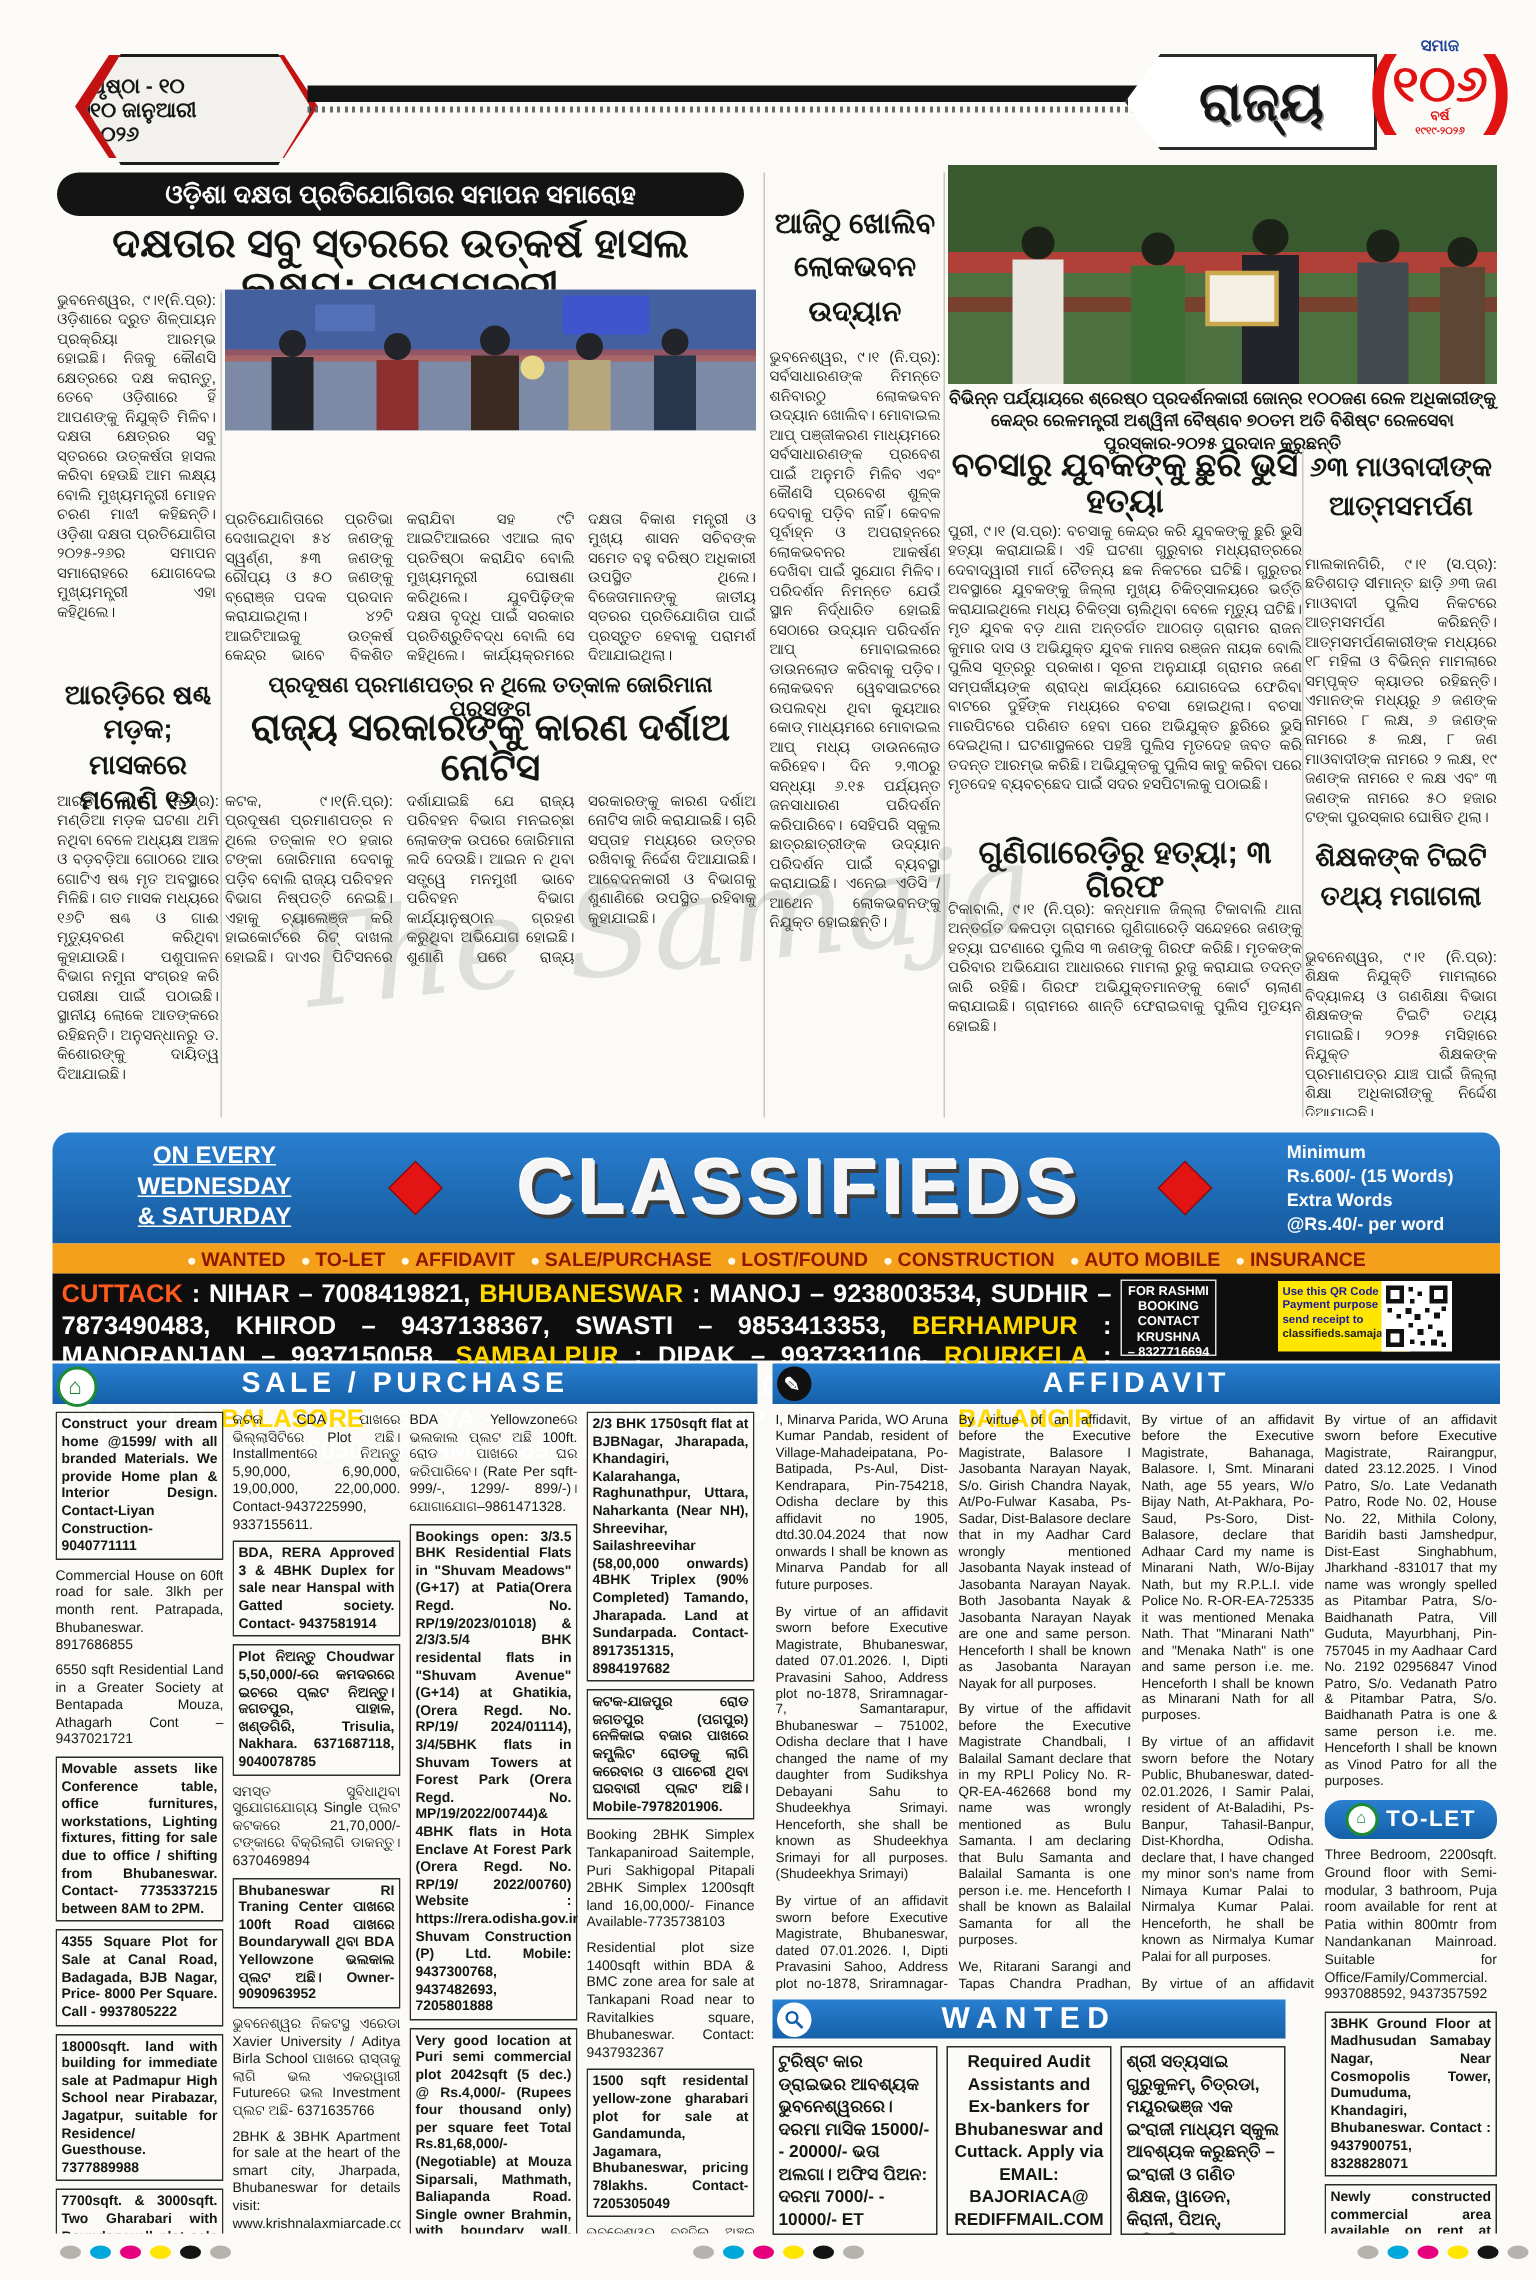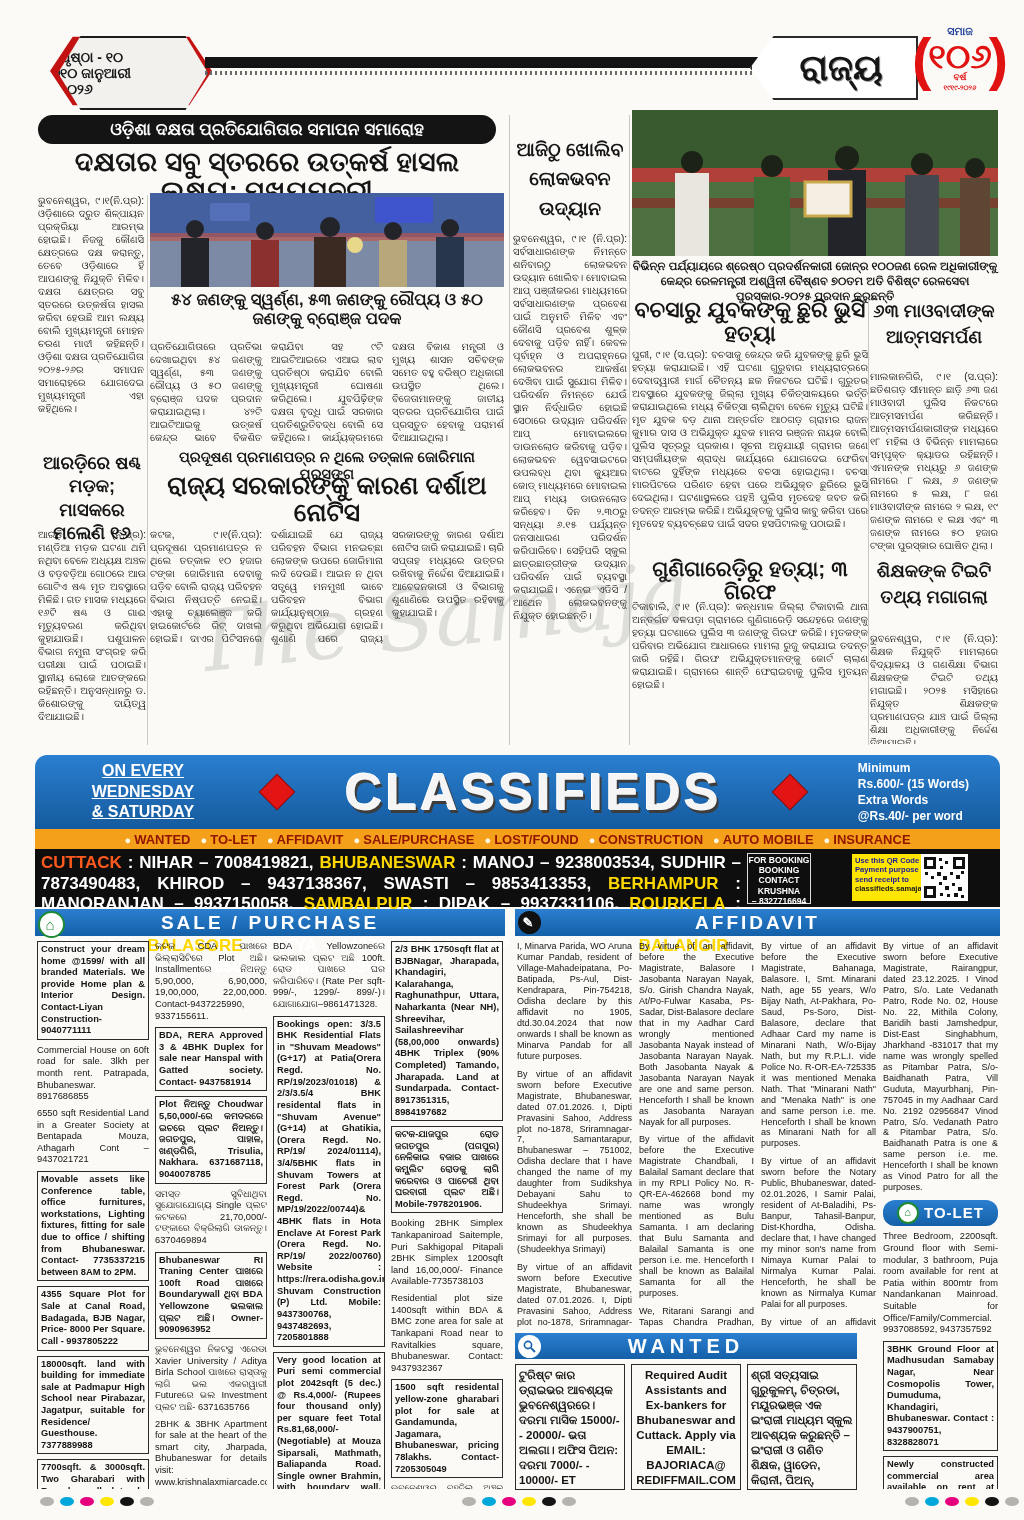--- a/index.html
+++ b/index.html
@@ -160,21 +160,20 @@
           <rect x="164" y="44" width="32" height="50" fill="#3a2a22"></rect>
         <circle cx="243" cy="38" r="9"></circle>
           <rect x="229" y="47" width="28" height="47" fill="#b9a77c"></rect>
         <circle cx="300" cy="35" r="9"></circle>
           <rect x="286" y="44" width="28" height="50" fill="#27364b"></rect>
       </g>
       <circle cx="205" cy="52" r="8" fill="#e8d98a"></circle>
     </svg>
   </div>
   <div class="abs body-sm jt lead-leftcol">ଭୁବନେଶ୍ୱର, ୯।୧(ନି.ପ୍ର): ଓଡ଼ିଶାରେ ଦ୍ରୁତ ଶିଳ୍ପାୟନ ପ୍ରକ୍ରିୟା ଆରମ୍ଭ ହୋଇଛି। ନିଜକୁ କୌଣସି କ୍ଷେତ୍ରରେ ଦକ୍ଷ କରାନ୍ତୁ, ତେବେ ଓଡ଼ିଶାରେ ହିଁ ଆପଣଙ୍କୁ ନିଯୁକ୍ତି ମିଳିବ। ଦକ୍ଷତା କ୍ଷେତ୍ରର ସବୁ ସ୍ତରରେ ଉତ୍କର୍ଷତା ହାସଲ କରିବା ହେଉଛି ଆମ ଲକ୍ଷ୍ୟ ବୋଲି ମୁଖ୍ୟମନ୍ତ୍ରୀ ମୋହନ ଚରଣ ମାଝୀ କହିଛନ୍ତି। ଓଡ଼ିଶା ଦକ୍ଷତା ପ୍ରତିଯୋଗିତା ୨୦୨୫-୨୬ର ସମାପନ ସମାରୋହରେ ଯୋଗଦେଇ ମୁଖ୍ୟମନ୍ତ୍ରୀ ଏହା କହିଥିଲେ।</div>
-  <div class="abs subhead lead-sub1">୫୪ ଜଣଙ୍କୁ ସ୍ୱର୍ଣ୍ଣ, ୫୩ ଜଣଙ୍କୁ ରୌପ୍ୟ ଓ ୫୦ ଜଣଙ୍କୁ ବ୍ରୋଞ୍ଜ ପଦକ</div>
   <div class="abs body-sm jt lead-body">ପ୍ରତିଯୋଗିତାରେ ପ୍ରତିଭା ଦେଖାଇଥିବା ୫୪ ଜଣଙ୍କୁ ସ୍ୱର୍ଣ୍ଣ, ୫୩ ଜଣଙ୍କୁ ରୌପ୍ୟ ଓ ୫୦ ଜଣଙ୍କୁ ବ୍ରୋଞ୍ଜ ପଦକ ପ୍ରଦାନ କରାଯାଇଥିଲା। ୪୨ଟି ଆଇଟିଆଇକୁ ଉତ୍କର୍ଷ କେନ୍ଦ୍ର ଭାବେ ବିକଶିତ କରାଯିବା ସହ ୯ଟି ଆଇଟିଆଇରେ ଏଆଇ ଲାବ ପ୍ରତିଷ୍ଠା କରାଯିବ ବୋଲି ମୁଖ୍ୟମନ୍ତ୍ରୀ ଘୋଷଣା କରିଥିଲେ। ଯୁବପିଢ଼ିଙ୍କ ଦକ୍ଷତା ବୃଦ୍ଧି ପାଇଁ ସରକାର ପ୍ରତିଶ୍ରୁତିବଦ୍ଧ ବୋଲି ସେ କହିଥିଲେ। କାର୍ଯ୍ୟକ୍ରମରେ ଦକ୍ଷତା ବିକାଶ ମନ୍ତ୍ରୀ ଓ ମୁଖ୍ୟ ଶାସନ ସଚିବଙ୍କ ସମେତ ବହୁ ବରିଷ୍ଠ ଅଧିକାରୀ ଉପସ୍ଥିତ ଥିଲେ। ବିଜେତାମାନଙ୍କୁ ଜାତୀୟ ସ୍ତରର ପ୍ରତିଯୋଗିତା ପାଇଁ ପ୍ରସ୍ତୁତ ହେବାକୁ ପରାମର୍ଶ ଦିଆଯାଇଥିଲା।</div>
 
   <div class="abs headline bull-head">ଆରଡ଼ିରେ ଷଣ୍ଢ ମଡ଼କ; ମାସକରେ ମଲେଣି ୧୬</div>
   <div class="abs body-sm jt bull-body">ଆରଡ଼ି, ୯।୧ (ନି.ପ୍ର): ମଣ୍ଡିଆ ମଡ଼କ ଘଟଣା ଥମି ନଥିବା ବେଳେ ଅଧ୍ୟକ୍ଷ ଅଞ୍ଚଳ ଓ ବଡ଼ବଡ଼ିଆ ଗୋଠରେ ଆଉ ଗୋଟିଏ ଷଣ୍ଢ ମୃତ ଅବସ୍ଥାରେ ମିଳିଛି। ଗତ ମାସକ ମଧ୍ୟରେ ୧୬ଟି ଷଣ୍ଢ ଓ ଗାଈ ମୃତ୍ୟୁବରଣ କରିଥିବା କୁହାଯାଉଛି। ପଶୁପାଳନ ବିଭାଗ ନମୁନା ସଂଗ୍ରହ କରି ପରୀକ୍ଷା ପାଇଁ ପଠାଇଛି। ସ୍ଥାନୀୟ ଲୋକେ ଆତଙ୍କରେ ରହିଛନ୍ତି। ଅନୁସନ୍ଧାନରୁ ଡ. କିଶୋରଙ୍କୁ ଦାୟିତ୍ୱ ଦିଆଯାଇଛି।</div>
 
   <div class="abs notice-kicker-t">ପ୍ରଦୂଷଣ ପ୍ରମାଣପତ୍ର ନ ଥିଲେ ତତ୍କାଳ ଜୋରିମାନା ପ୍ରସଙ୍ଗ</div>
   <div class="abs headline notice-head">ରାଜ୍ୟ ସରକାରଙ୍କୁ କାରଣ ଦର୍ଶାଅ ନୋଟିସ</div>
   <div class="abs body-sm jt notice-body">କଟକ, ୯।୧(ନି.ପ୍ର): ପ୍ରଦୂଷଣ ପ୍ରମାଣପତ୍ର ନ ଥିଲେ ତତ୍କାଳ ୧୦ ହଜାର ଟଙ୍କା ଜୋରିମାନା ଦେବାକୁ ପଡ଼ିବ ବୋଲି ରାଜ୍ୟ ପରିବହନ ବିଭାଗ ନିଷ୍ପତ୍ତି ନେଇଛି। ଏହାକୁ ଚ୍ୟାଲେଞ୍ଜ କରି ହାଇକୋର୍ଟରେ ରିଟ୍ ଦାଖଲ ହୋଇଛି। ଦାଏର ପିଟିସନରେ ଦର୍ଶାଯାଇଛି ଯେ ରାଜ୍ୟ ପରିବହନ ବିଭାଗ ମନଇଚ୍ଛା ଲୋକଙ୍କ ଉପରେ ଜୋରିମାନା ଲଦି ଦେଉଛି। ଆଇନ ନ ଥିବା ସତ୍ତ୍ୱେ ମନମୁଖୀ ଭାବେ ପରିବହନ ବିଭାଗ କାର୍ଯ୍ୟାନୁଷ୍ଠାନ ଗ୍ରହଣ କରୁଥିବା ଅଭିଯୋଗ ହୋଇଛି। ଶୁଣାଣି ପରେ ରାଜ୍ୟ ସରକାରଙ୍କୁ କାରଣ ଦର୍ଶାଅ ନୋଟିସ ଜାରି କରାଯାଇଛି। ଚାରି ସପ୍ତାହ ମଧ୍ୟରେ ଉତ୍ତର ରଖିବାକୁ ନିର୍ଦ୍ଦେଶ ଦିଆଯାଇଛି। ଆବେଦନକାରୀ ଓ ବିଭାଗକୁ ଶୁଣାଣିରେ ଉପସ୍ଥିତ ରହିବାକୁ କୁହାଯାଇଛି।</div>
 
   <div class="abs headline lok-head">ଆଜିଠୁ ଖୋଲିବ ଲୋକଭବନ ଉଦ୍ୟାନ</div>
@@ -242,21 +241,21 @@
     <span class="cat">LOST/FOUND</span>
     <span class="cat">CONSTRUCTION</span>
     <span class="cat">AUTO MOBILE</span>
     <span class="cat">INSURANCE</span>
   </div>
   <div class="abs banner-black">
     <div class="contacts">
       <span class="city first">CUTTACK</span><span> : NIHAR – 7008419821, </span><span class="city">BHUBANESWAR</span><span> : MANOJ – 9238003534, SUDHIR – 7873490483, KHIROD – 9437138367, SWASTI – 9853413353, </span><span class="city">BERHAMPUR</span><span> : MANORANJAN – 9937150058, </span><span class="city">SAMBALPUR</span><span> : DIPAK – 9937331106, </span><span class="city">ROURKELA</span><span> : ASHOK – 7008498118, </span><span class="city">ANGUL</span><span> : SANDIP – 9338232110, </span><span class="city">KORAPUT</span><span> : ABINASH – 9090230939, </span><span class="city">BALASORE</span><span> : SATYA – 9437264446, PRADIP – 9437558650, </span><span class="city">BALANGIR</span><span> : DEBASISH – 9437126050, RASHMI – 8895919803</span>
     </div>
     <div class="booking-box">
-      <div>FOR BOOKING</div>
+      <div>FOR RASHMI</div>
       <div>BOOKING</div>
       <div>CONTACT</div>
       <div>KRUSHNA</div>
       <div>– 8327716694</div>
     </div>
     <div class="qr-note">
       <div>Use this QR Code for</div>
       <div>Payment purpose &amp;</div>
       <div>send receipt to</div>
       <div class="em">classifieds.samaja@gmail.com</div>

